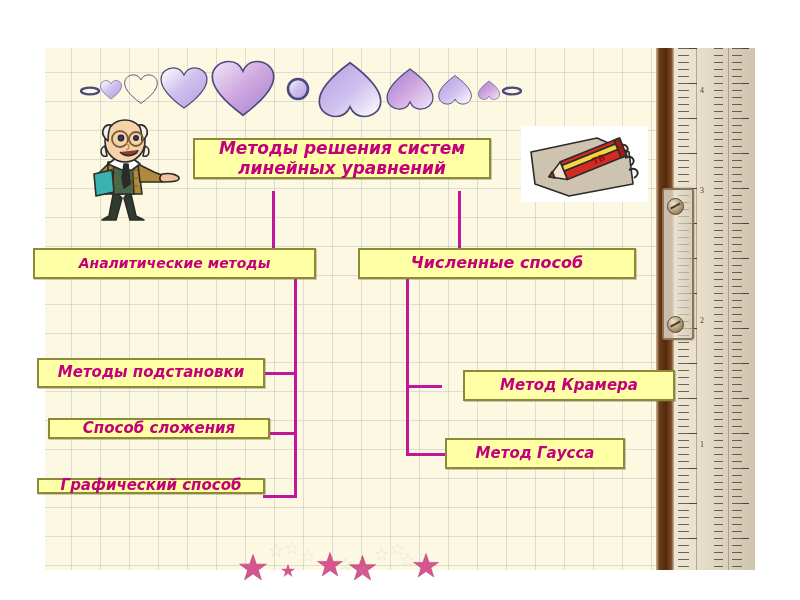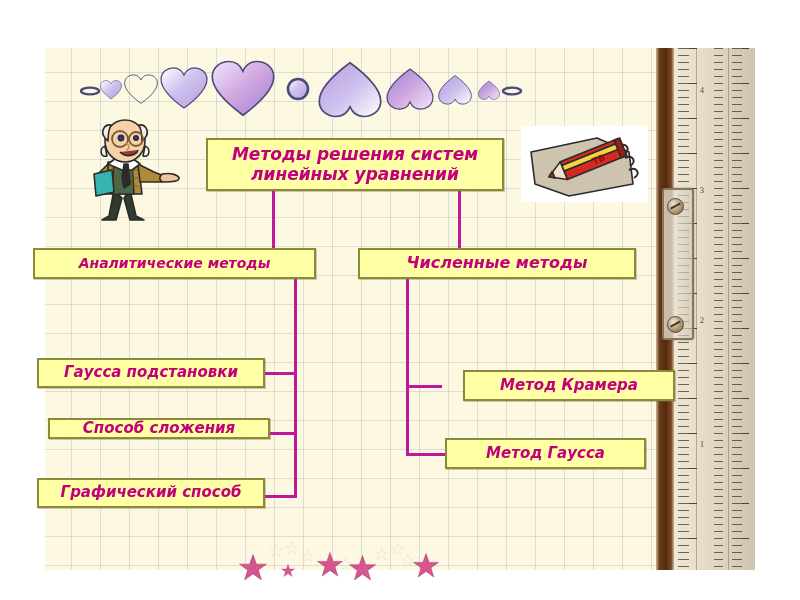--- a/index.html
+++ b/index.html
@@ -88,28 +88,28 @@
     background:#ffffa6;
     border:2px solid #8a8a39;
     box-sizing:border-box;
     display:flex;align-items:center;justify-content:center;
     color:#c2007c;
     font-family:"DejaVu Sans","Liberation Sans",sans-serif;
     font-weight:bold;font-style:italic;
     text-align:center;line-height:1.15;
     box-shadow:1px 1px 0 rgba(120,110,60,.35);
   }
-  #box-root{left:193px;top:138px;width:298px;height:53px;font-size:17px;padding:0 8px;margin-left:13px;}
+  #box-root{left:193px;top:138px;width:298px;height:41px;font-size:17px;padding:0 8px;}
   #box-analytic{left:33px;top:248px;width:283px;height:31px;font-size:14px;}
   #box-numeric{left:358px;top:248px;width:278px;height:31px;font-size:16px;}
   #box-substitution{left:37px;top:358px;width:228px;height:30px;font-size:15px;}
   #box-addition{left:48px;top:418px;width:222px;height:21px;font-size:15px;}
-  #box-graphical{left:37px;top:478px;width:228px;height:30px;font-size:15px;}
+  #box-graphical{left:37px;top:478px;width:228px;height:16px;font-size:15px;}
   #box-cramer{left:463px;top:370px;width:212px;height:31px;font-size:15px;}
-  #box-gauss{left:445px;top:438px;width:201px;height:31px;font-size:15px;}
+  #box-gauss{left:445px;top:438px;width:180px;height:31px;font-size:15px;}
 </style>
 </head>
 <body>
 
 <div id="slide">
 
   <div class="paper"></div>
 
   <div class="ruler">
     <div class="wood"></div>
@@ -235,23 +235,23 @@
   <div class="line hline" style="left:263px;top:495px;width:34px;"></div>
 
   <div class="line vline" style="left:406px;top:278px;height:178px;"></div>
   <div class="line hline" style="left:406px;top:385px;width:36px;"></div>
   <div class="line hline" style="left:406px;top:453px;width:41px;"></div>
 
   <div class="box" id="box-root">Методы решения систем линейных уравнений</div>
 
   <div class="box" id="box-analytic">Аналитические методы</div>
 
-  <div class="box" id="box-numeric">Численные  методы</div>
-
-  <div class="box" id="box-substitution">Гаусса подстановки</div>
+  <div class="box" id="box-numeric">Численные  способ</div>
+
+  <div class="box" id="box-substitution">Методы подстановки</div>
 
   <div class="box" id="box-addition">Способ сложения</div>
 
   <div class="box" id="box-graphical">Графический способ</div>
 
   <div class="box" id="box-cramer">Метод Крамера</div>
 
   <div class="box" id="box-gauss">Метод Гаусса</div>
 
   <div class="stars">

